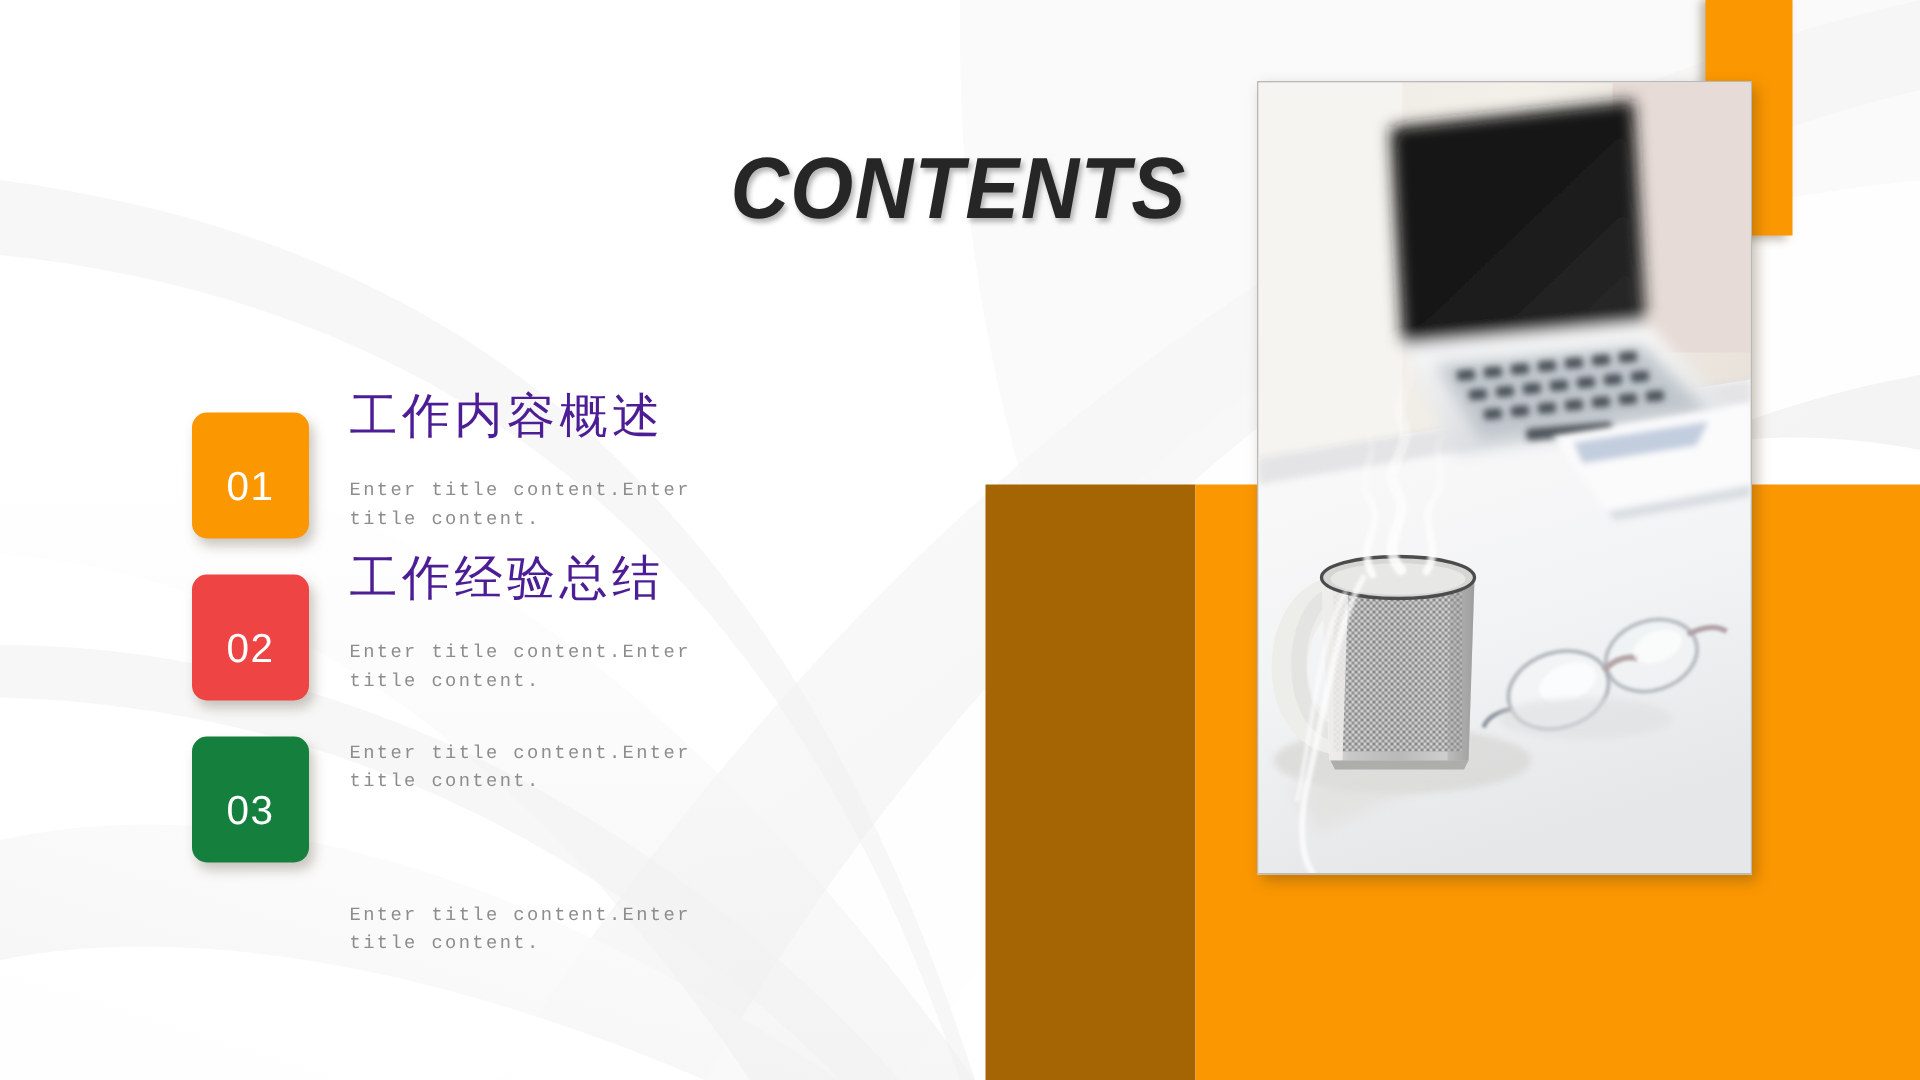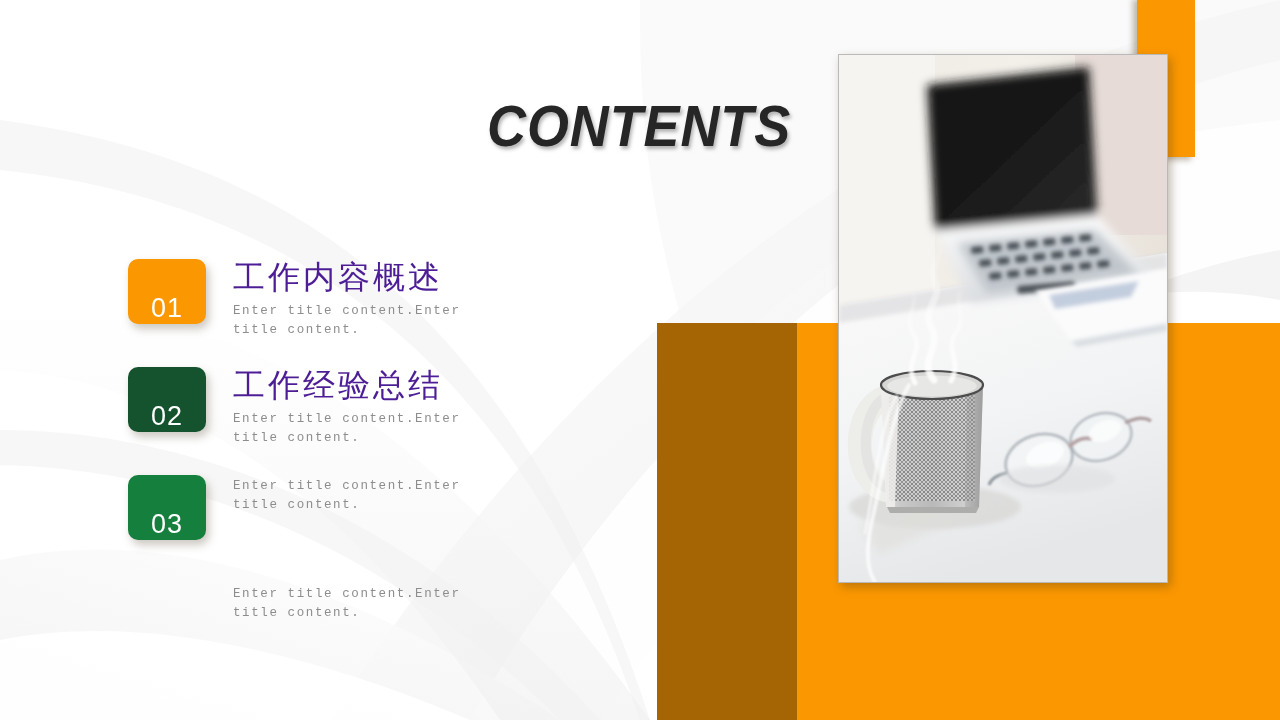--- a/index.html
+++ b/index.html
@@ -81,23 +81,23 @@
     top: 259px;
     width: 420px;
   }
   .list-item {
     position: relative;
     height: 108px;
   }
   .num-box {
     position: absolute;
     left: 0;
-    top: 0;
+    top: 16px;
     width: 78px;
-    height: 65px;
+    height: 84px;
     border-radius: 10px;
     box-shadow: 3px 5px 8px rgba(120,110,95,0.38);
     box-sizing: border-box;
   }
   .num-box .num-text {
     position: absolute;
     left: 0;
     right: 0;
     top: 36px;
     text-align: center;
@@ -116,21 +116,21 @@
   }
   .item-title {
     font-size: 32px;
     color: #4c1d95;
     letter-spacing: 3px;
     line-height: 1.28;
     font-family: "Liberation Sans", sans-serif;
     white-space: nowrap;
   }
   .item-sub {
-    margin-top: 4px;
+    margin-top: 20px;
     font-size: 12.5px;
     color: #8d8d8d;
     letter-spacing: 1.6px;
     line-height: 1.55;
     width: 262px;
     font-family: "Liberation Mono", monospace;
   }
 </style>
 </head>
 <body>
@@ -311,21 +311,21 @@
       <div class="num-box" style="background:#fb9700;">
         <div class="num-text">01</div>
       </div>
       <div class="item-texts">
         <div class="item-title">工作内容概述</div>
         <div class="item-sub">Enter title content.Enter title content.</div>
       </div>
     </div>
 
     <div class="list-item">
-      <div class="num-box" style="background:#14532d;">
+      <div class="num-box" style="background:#ef4444;">
         <div class="num-text">02</div>
       </div>
       <div class="item-texts">
         <div class="item-title">工作经验总结</div>
         <div class="item-sub">Enter title content.Enter title content.</div>
       </div>
     </div>
 
     <div class="list-item">
       <div class="num-box" style="background:#15803d;">

